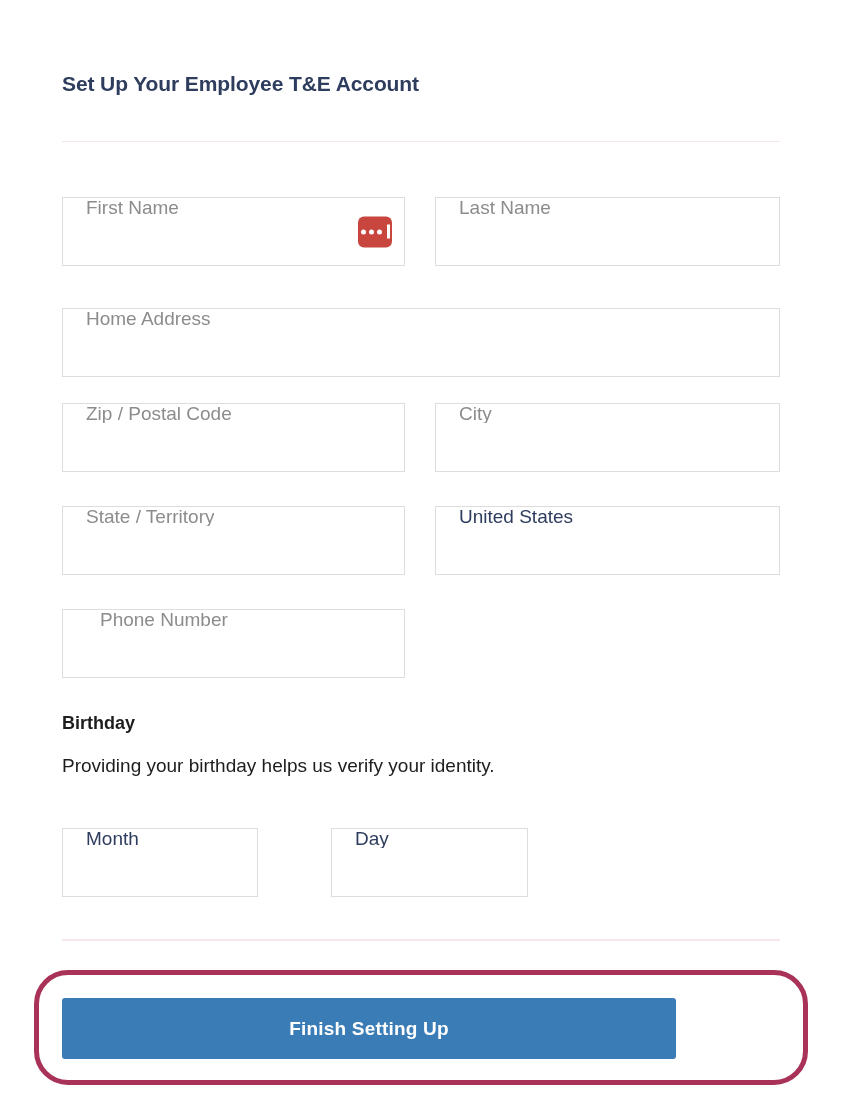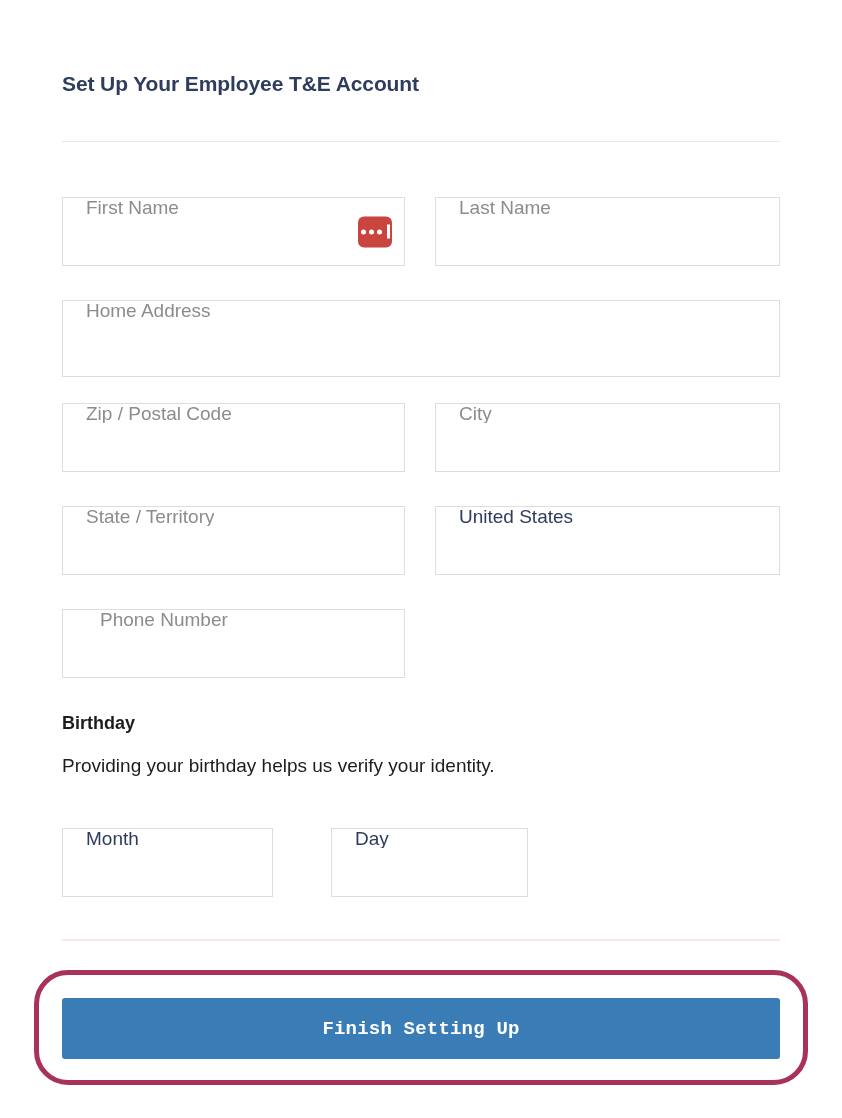--- a/index.html
+++ b/index.html
@@ -67,28 +67,28 @@
   }
   .placeholder .field-text { color: #8c8c8c; }
   .filled .field-text { color: #2e3c5d; }
 
   
   .col-left  { left: 0px;   width: 343px; }
   .col-right { left: 373px; width: 345px; }
   .col-full  { left: 0px;   width: 718px; }
 
   .row1 { top: 197px; height: 69px; }
-  .row2 { top: 300px; height: 77px; }
+  .row2 { top: 308px; height: 69px; }
   .row3 { top: 403px; height: 69px; }
   .row4 { top: 506px; height: 69px; }
   .row5 { top: 609px; height: 69px; padding-left: 37px; }
 
   
   .date-row { top: 828px; height: 69px; }
-  .date-month { left: 0px;   width: 211px; }
+  .date-month { left: 0px;   width: 196px; }
   .date-day   { left: 269px; width: 197px; }
   .date-year  { left: 478px; width: 240px; }
 
   
   .field-icon-slot {
     position: absolute;
     right: 12px;
     top: 50%;
     transform: translateY(-50%);
   }
@@ -131,28 +131,28 @@
     font-size: 19px;
     color: #1d1d1d;
     white-space: nowrap;
   }
 
   
   .submit-button {
     position: absolute;
     left: 0;
     top: 998px;
-    width: 718px;
+    width: 614px;
     height: 61px;
     box-sizing: border-box;
     background: #3a7cb5;
     border: none;
     border-radius: 3px;
     color: #ffffff;
-    font-family: Liberation Mono, monospace;
+    font-family: Liberation Sans, sans-serif;
     font-size: 19px;
     font-weight: bold;
     letter-spacing: 0.2px;
     cursor: pointer;
     display: flex;
     align-items: center;
     justify-content: center;
   }
   .highlight-ring {
     position: absolute;

